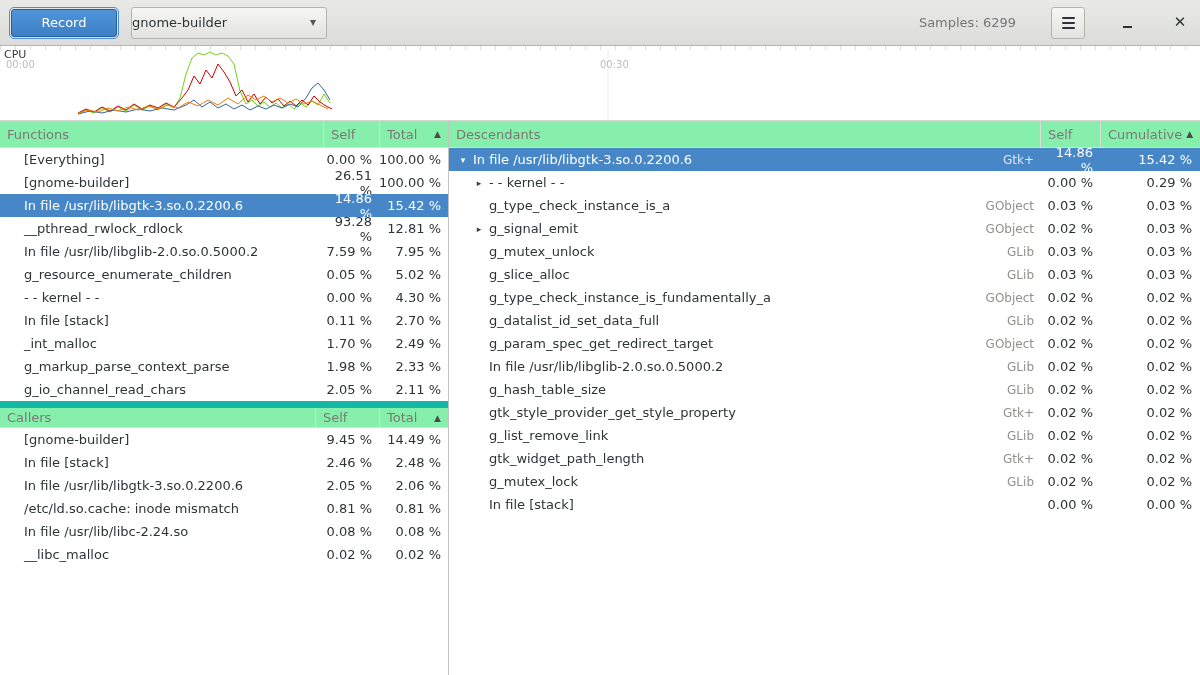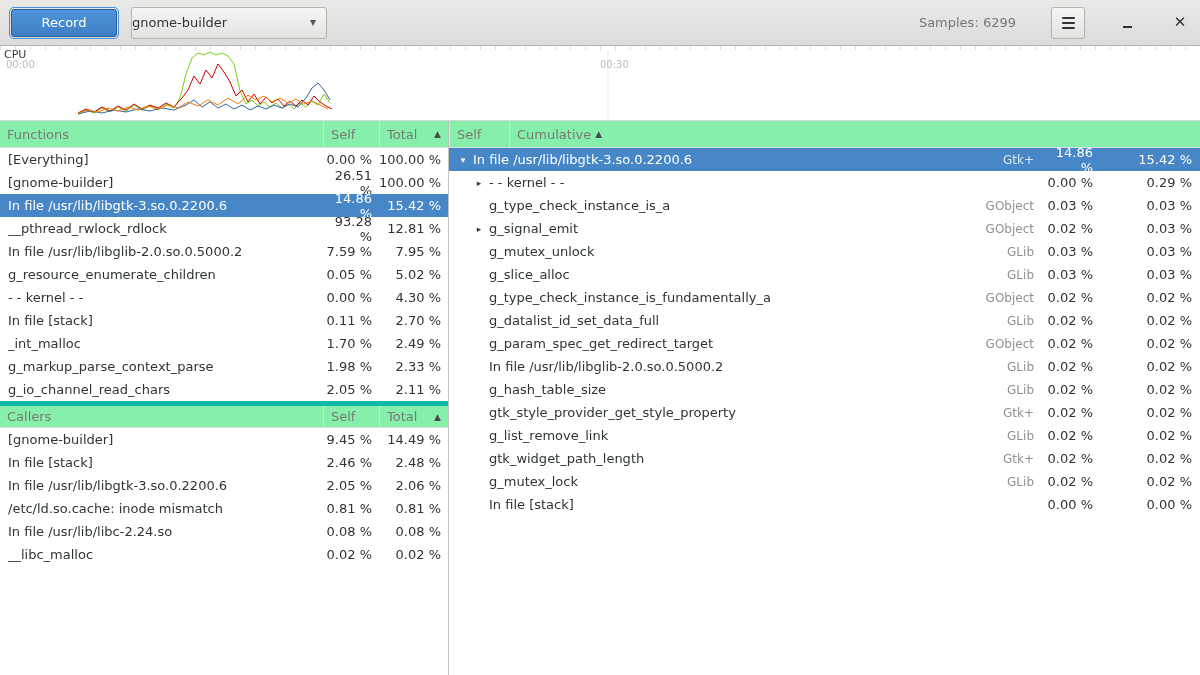--- a/index.html
+++ b/index.html
@@ -60,33 +60,33 @@
   .gridline { stroke:#ececea; stroke-width:1; }
 
   
   .main { flex:1; display:flex; border-top:1px solid #d6d6d3; min-height:0; }
   .left-panel { width:449px; flex:none; border-right:1px solid #c3c3c0;
     display:flex; flex-direction:column; background:#fff; }
   .right-panel { flex:1; display:flex; flex-direction:column; background:#fff; min-width:0; }
 
   .thead { flex:none; height:27px; display:flex; align-items:stretch;
     background:#86efac; border-bottom:1px solid #dcdcda; }
-  .thead-mid { border-top:5px solid #14b8a6; }
+  .thead-mid { border-top:7px solid #14b8a6;gap:8px; }
   .th { padding:0 7px; color:#7a7a75; display:flex; align-items:center; }
   .th-name { flex:1; min-width:0; }
   .th-self  { width:56px; flex:none; border-left:1px solid #dcdcda; }
   .th-total { width:69px; flex:none; border-left:1px solid #dcdcda; }
   .th-self-r { width:60px; flex:none; border-left:1px solid #dcdcda; }
   .th-cum   { width:100px; flex:none; border-left:1px solid #dcdcda; }
   .sort-arrow { margin-left:auto; font-size:9px; color:#4a4a4f; padding-left:4px; }
 
   .rows { flex:none; }
   .trow { display:flex; height:23px; align-items:center; background:#fff; }
   .trow.selected { background:#4787c8; color:#fff; }
-  .cell-name { flex:1; min-width:0; padding-left:8px; white-space:nowrap; overflow:hidden; }
+  .cell-name { flex:1; min-width:0; padding-left:24px; white-space:nowrap; overflow:hidden; }
   .cell-num { width:56px; flex:none; text-align:right; padding-right:7px; }
   .cell-total { width:69px; }
 
   .spacer { flex:none; height:100%; }
   .expander { width:16px; flex:none; text-align:center; font-size:9px; color:#3c3c3c; }
   .trow.selected .expander { color:#fff; }
   .desc-name { white-space:nowrap; overflow:hidden; padding-left:2px; }
   .tag { margin-left:auto; flex:none; padding-right:6px; font-size:12px; color:#90908c; }
   .trow.selected .tag { color:#d9e6f4; }
   .cell-self-r { width:60px; flex:none; text-align:right; padding-right:7px; }
@@ -241,20 +241,21 @@
           <span class="cell-name">__libc_malloc</span>
           <span class="cell-num">0.02 %</span>
           <span class="cell-num cell-total">0.02 %</span>
         </div>
       </div>
     <div class="filler"></div>
   </div>
 
   <div class="right-panel">
     <div class="thead">
+      <div class="th th-name">Descendants</div>
       <div class="th th-self-r">Self</div>
       <div class="th th-cum">
         <span>Cumulative</span>
         <span class="sort-arrow">▲</span>
       </div>
     </div>
     <div class="rows">
         <div class="trow selected">
           <span class="spacer" style="width: 6px;"></span>
           <span class="expander">▾</span>

